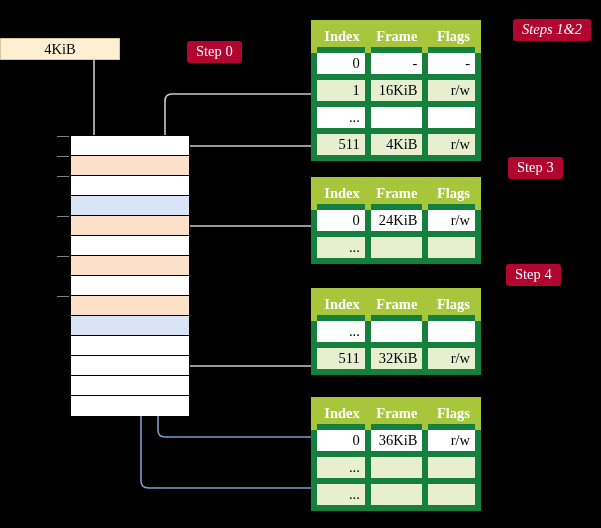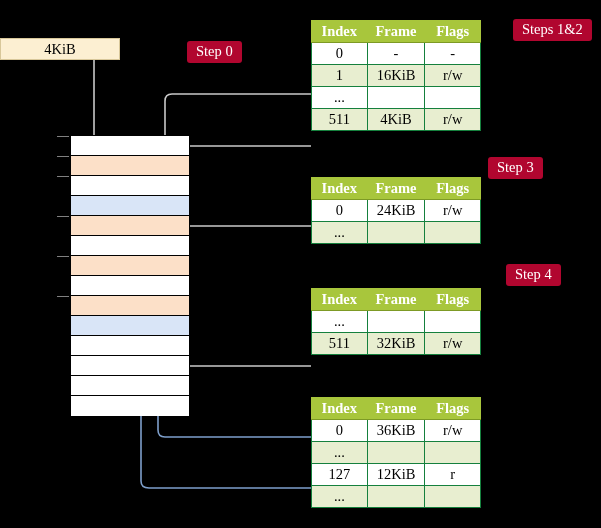--- a/index.html
+++ b/index.html
@@ -13,23 +13,23 @@
   #memory .mrow{height:20px;box-sizing:border-box;border-bottom:1.5px solid #000;
                 background:#ffffff;}
   #memory .mrow:last-child{border-bottom:none;}
   #memory .mrow.orange{background:#fce0c8;}
   #memory .mrow.blue{background:#d9e5f7;}
   .tick{position:absolute;left:-14px;width:12px;height:0;border-top:1.5px solid #808080;}
 
   
   .ptable{position:absolute;width:170px;border-collapse:collapse;
           border:1px solid #b5b5b5;background:#fff;}
-  .ptable td,.ptable th{border:1px solid #15803d;
+  .ptable td,.ptable th{border:6px solid #15803d;
           font-size:14.5px;padding:2px 5px;height:21px;box-sizing:border-box;
-          text-align:center;vertical-align:middle;color:#000;font-weight:normal;
+          text-align:right;vertical-align:middle;color:#000;font-weight:normal;
           white-space:nowrap;overflow:hidden;}
   .ptable th{background:#a8c63c;color:#ffffff;font-weight:bold;font-size:14.5px;
              border-color:#a8c63c;border-bottom:1px solid #7d9a25;}
   .ptable tr.alt td{background:#e8eed0;}
   .ptable tr.plain td{background:#ffffff;}
   .ptable td.hl{background:#fbf7a8;}
   .ptable col.c1{width:56px;}
   .ptable col.c2{width:58px;}
   .ptable col.c3{width:56px;}
 
@@ -86,22 +86,22 @@
   <g fill="none" stroke="#7e9fcb" stroke-width="1.6">
     <path d="M311,488 L149,488 Q141,488 141,481 L141,205" marker-end="url(#bArrowUp)"></path>
   </g>
 </svg>
 
 <div id="kib">
   <span>4KiB</span>
 </div>
 
 <div class="badge" style="left:187px;top:41px;text-align:right;">Step 0</div>
-<div class="badge" style="left:513px;top:19px;">Steps 1&amp;2</div>
-<div class="badge" style="left:488px;top:157px;">Step 3</div>
+<div class="badge" style="left:513px;top:19px;font-style:italic;">Steps 1&amp;2</div>
+<div class="badge" style="left:508px;top:157px;">Step 3</div>
 <div class="badge" style="left:506px;top:264px;">Step 4</div>
 
 <div id="memory">
     <div class="mrow"></div>
     <div class="tick" style="top: 0px;"></div>
     <div class="mrow orange"></div>
     <div class="tick" style="top: 20px;"></div>
     <div class="mrow"></div>
     <div class="tick" style="top: 40px;"></div>
     <div class="mrow blue"></div>
@@ -228,24 +228,19 @@
       <tr class="plain">
         <td>0</td>
         <td>36KiB</td>
         <td>r/w</td>
       </tr>
       <tr class="alt">
         <td>...</td>
         <td></td>
         <td></td>
       </tr>
-      <tr class="plain">
-        <td>127</td>
-        <td>12KiB</td>
-        <td>r</td>
-      </tr>
       <tr class="alt">
         <td>...</td>
         <td></td>
         <td></td>
       </tr>
     </tbody>
 </table>
 
 </body></html>

